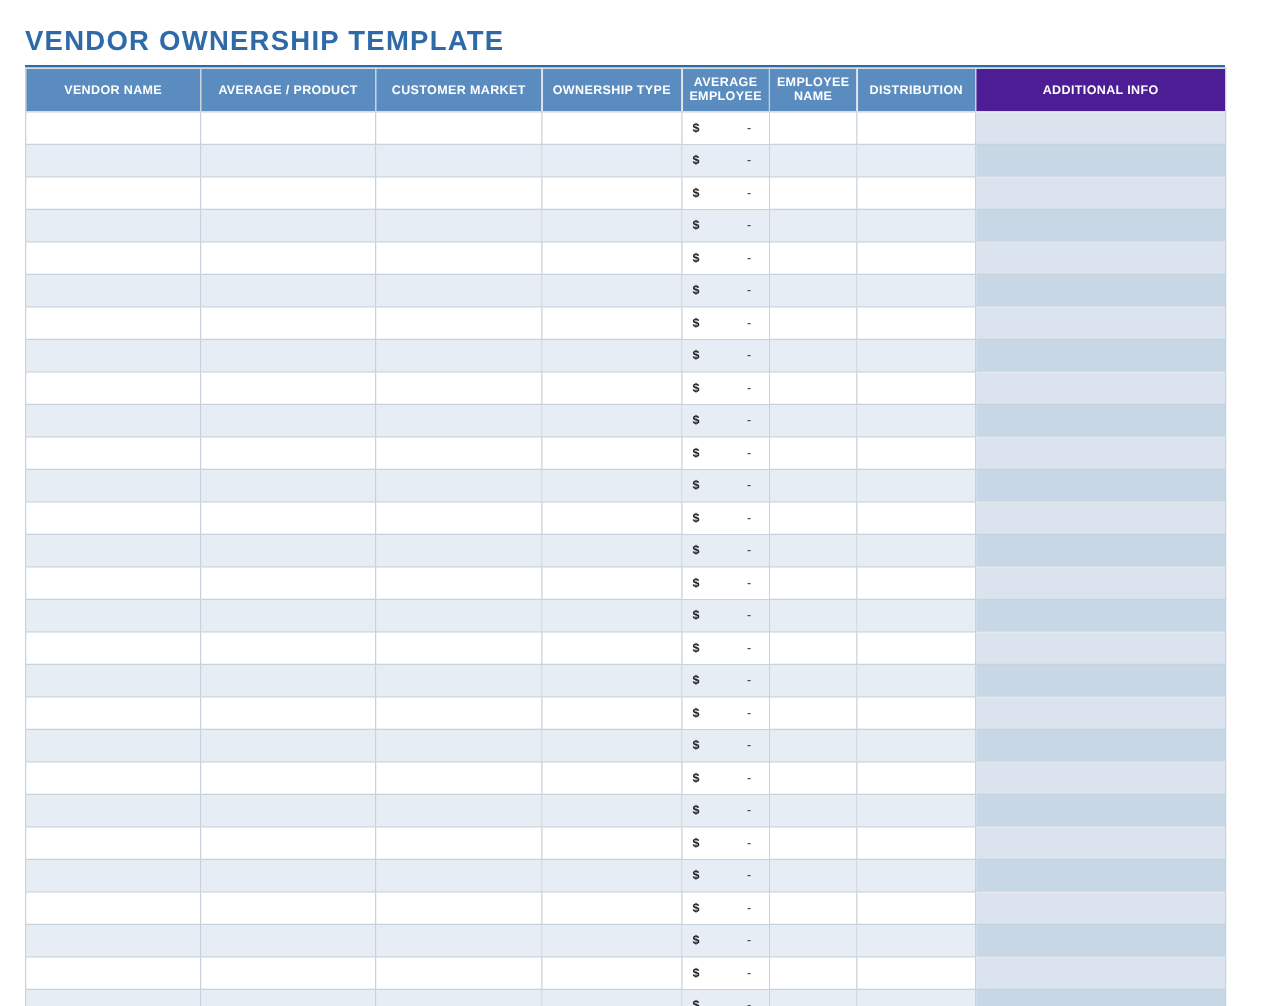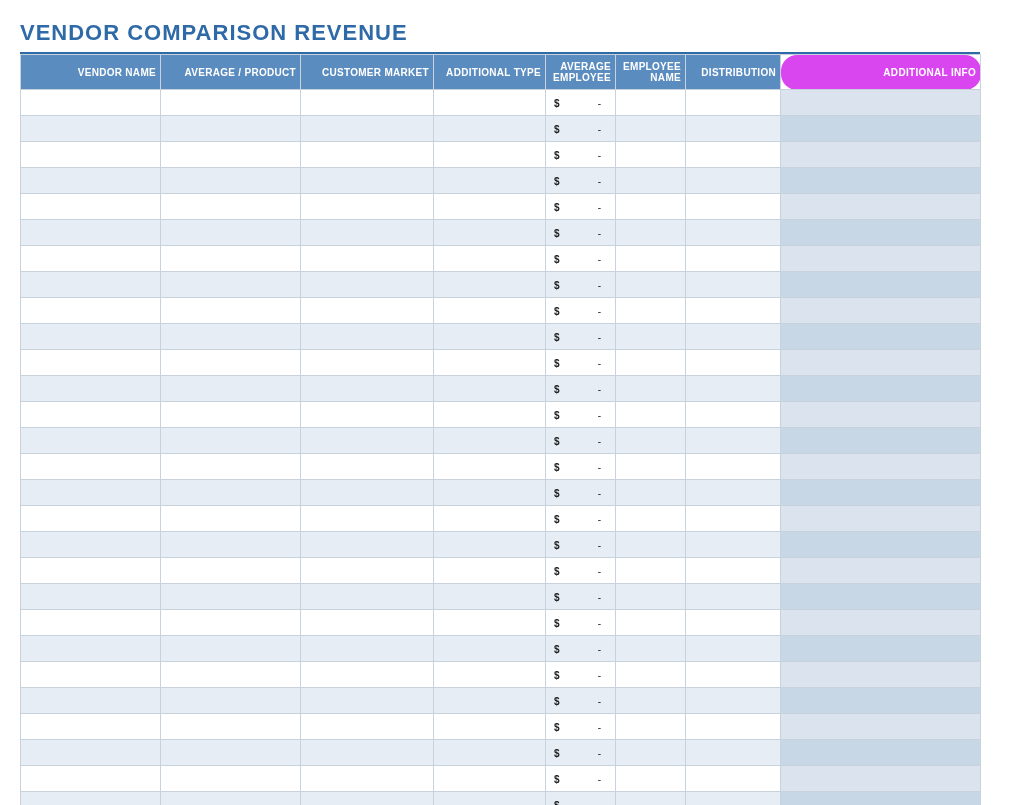--- a/index.html
+++ b/index.html
@@ -31,28 +31,27 @@
     border: 1px solid #c8d2dc;
     font-size: 10px;
     vertical-align: middle;
     box-sizing: border-box;
     overflow: hidden;
   }
   th {
     background: #5a8cc0;
     color: #fff;
     font-weight: bold;
-    text-align: right;
+    text-align: center;
     padding: 6px 4px;
     height: 34px;
     letter-spacing: 0.3px;
   }
   th.addl {
-    background: #d946ef;
-    border-radius: 16px;
+    background: #4c1d95;
   }
   td {
     height: 26px;
     padding: 0 6px;
     background: #fff;
   }
   tr.even td { background: #e6edf4; }
   tr.even td.addl { background: #c8d7e6; }
   tr.odd  td.addl { background: #dbe4ee; }
   td.revenue {
@@ -79,40 +78,40 @@
   col.c-market   { width: 133px; }
   col.c-owner    { width: 112px; }
   col.c-revenue  { width: 70px; }
   col.c-emp      { width: 70px; }
   col.c-dist     { width: 95px; }
   col.c-addl     { width: 200px; }
 </style>
 </head>
 <body>
 
-<div class="title">VENDOR COMPARISON REVENUE</div>
+<div class="title">VENDOR OWNERSHIP TEMPLATE</div>
 <div class="title-underline"></div>
 
 <table>
   <colgroup>
     <col class="c-vendor">
       <col class="c-service">
       <col class="c-market">
       <col class="c-owner">
     <col class="c-revenue">
       <col class="c-emp">
       <col class="c-dist">
       <col class="c-addl">
   </colgroup>
   <thead>
     <tr>
       <th>VENDOR NAME</th>
       <th>AVERAGE / PRODUCT</th>
       <th>CUSTOMER MARKET</th>
-      <th>ADDITIONAL TYPE</th>
+      <th>OWNERSHIP TYPE</th>
       <th>AVERAGE EMPLOYEE</th>
       <th>EMPLOYEE NAME</th>
       <th>DISTRIBUTION</th>
       <th class="addl">ADDITIONAL INFO</th>
     </tr>
   </thead>
   <tbody id="tbody">
       <tr class="odd">
         <td></td>
         <td></td>

